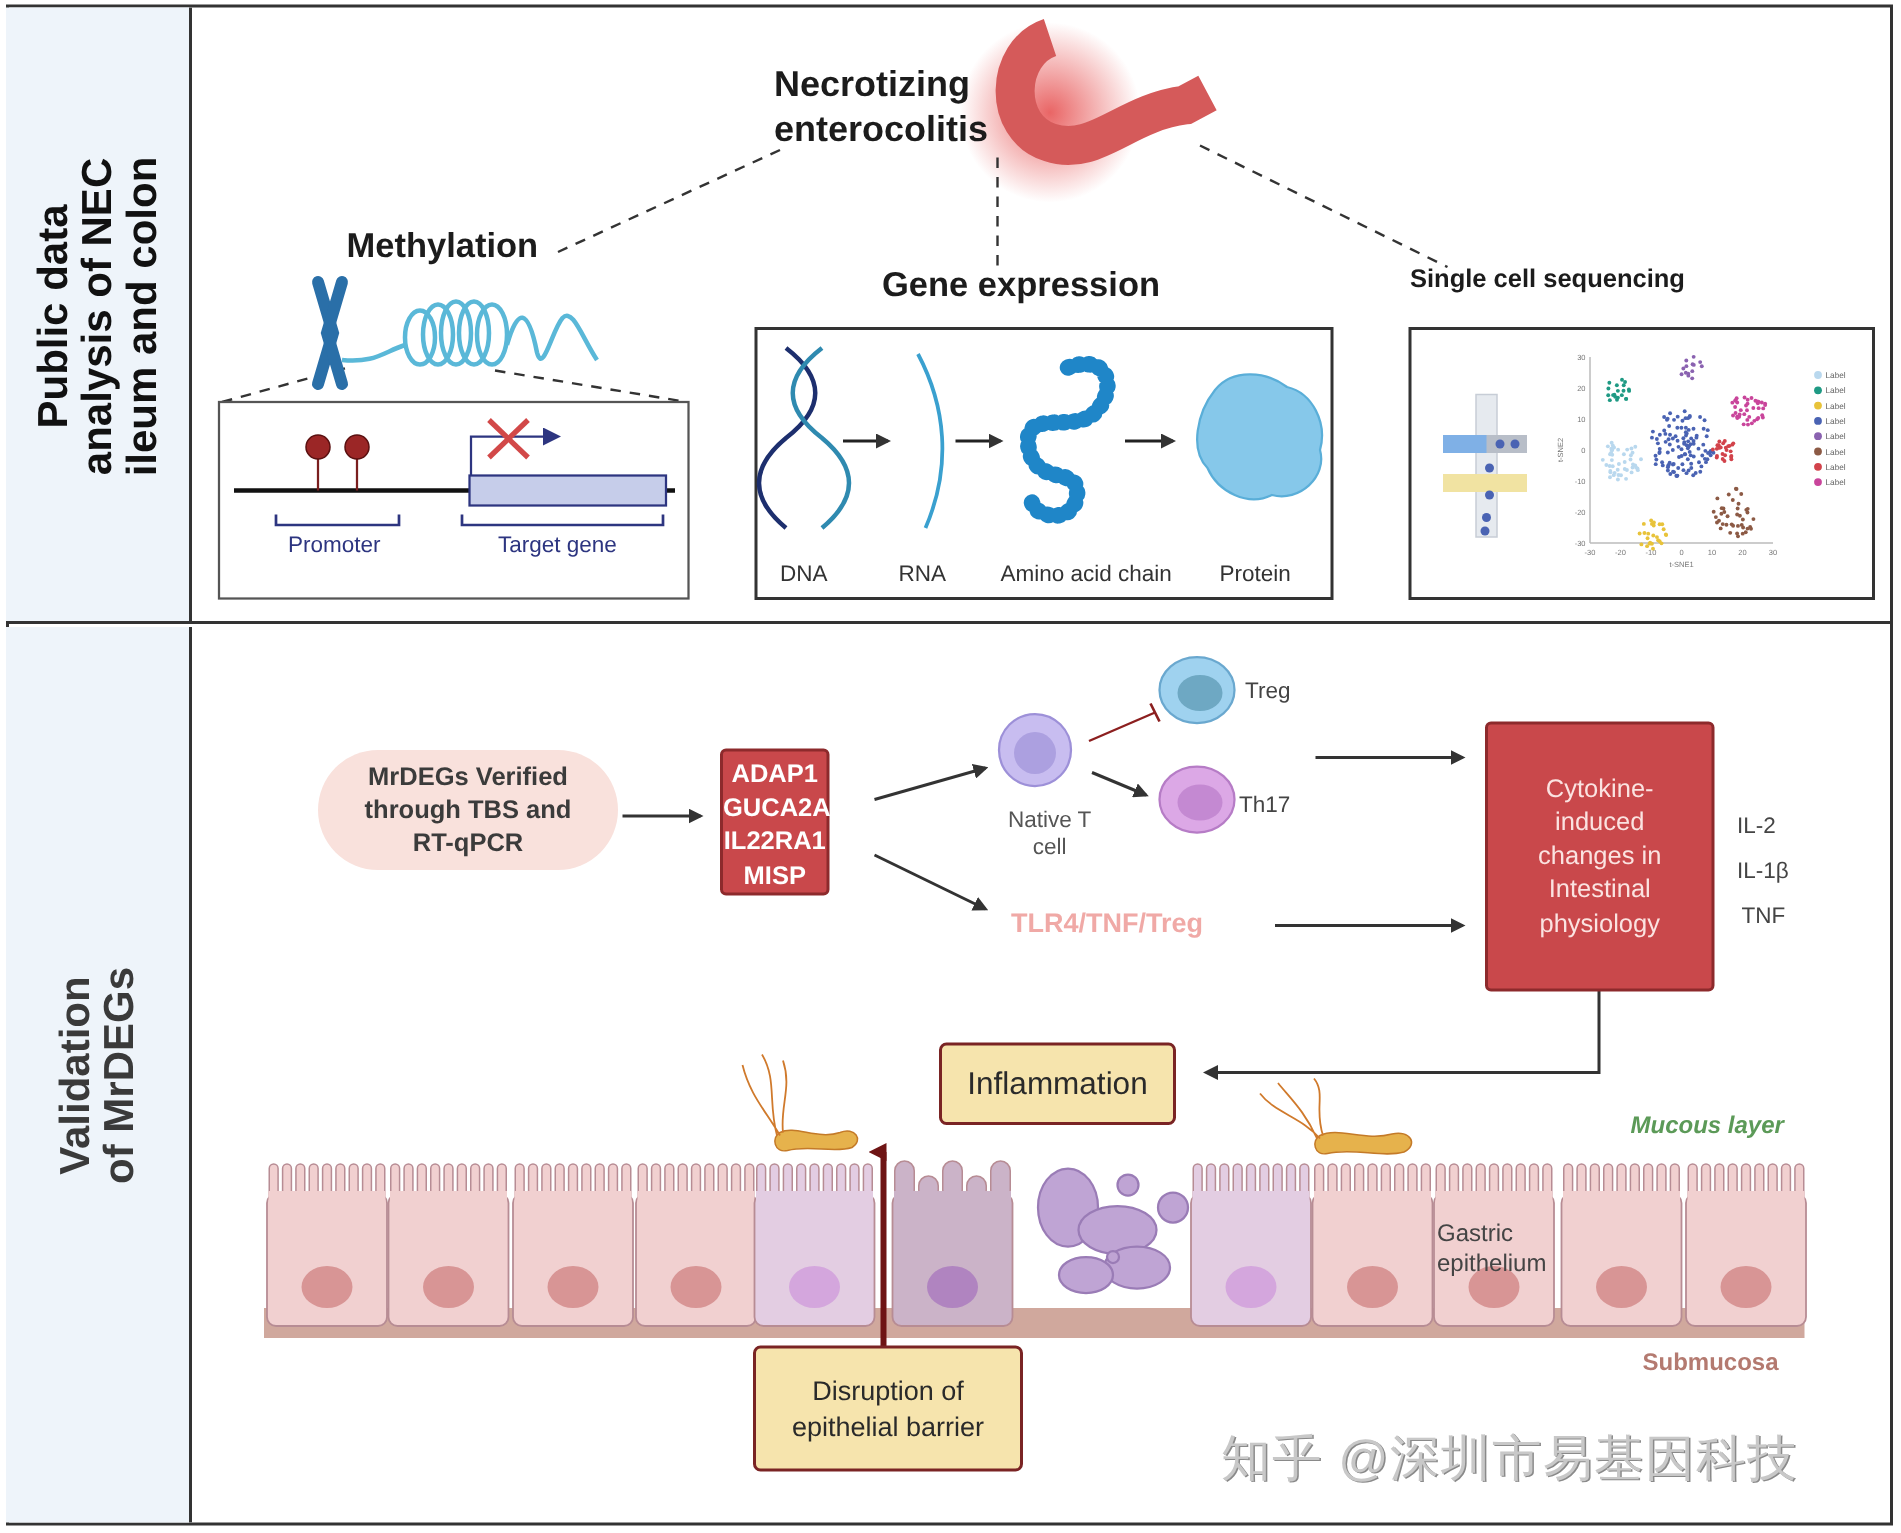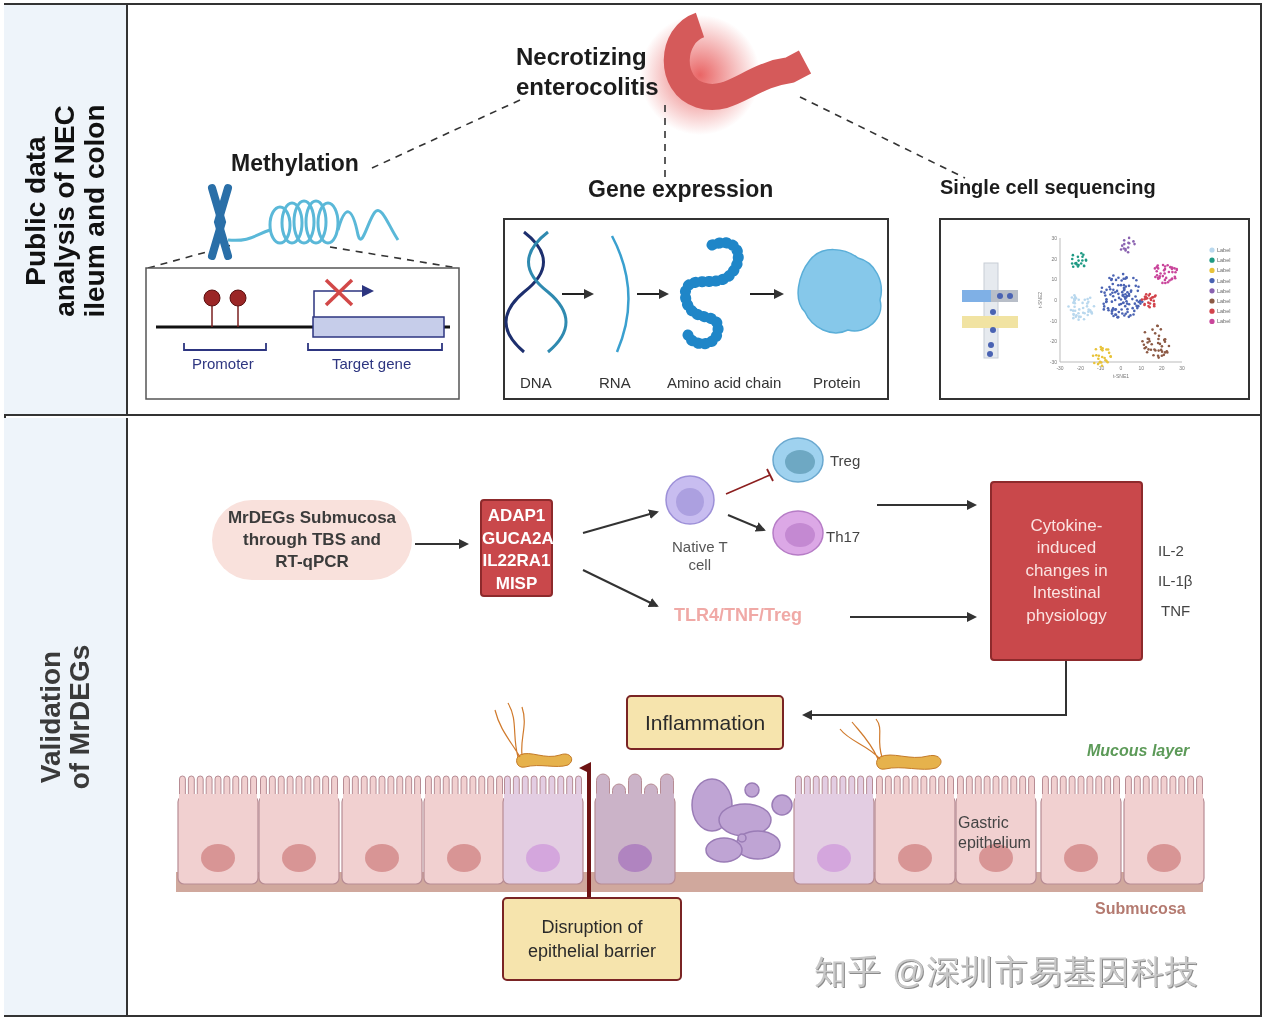--- a/index.html
+++ b/index.html
@@ -15,21 +15,21 @@
   .side-label { position: absolute; left: 50%; top: 50%; transform: translate(-50%,-50%) rotate(-90deg);
                 white-space: pre; text-align: center; font-weight: bold; line-height: 1.05; }
   .side.top .side-label { font-size: 28px; color: #111; }
   .side.bottom .side-label { font-size: 28px; color: #3a3a3a; }
 
   .abs { position: absolute; }
   .title-text { font-weight: bold; color: #1c1c1c; }
   .nec-title { left: 516px; top: 42px; font-size: 24px; line-height: 30px; }
   .methyl-title { left: 231px; top: 150px; font-size: 23px; }
   .gene-title { left: 588px; top: 176px; font-size: 23px; }
-  .sc-title { left: 940px; top: 176px; font-size: 20px; }
+  .sc-title { left: 940px; top: 176px; font-size: 17px; }
   .small-label { position: absolute; font-size: 15px; color: #333; white-space: nowrap; }
   .blue-label { color: #2d3580; font-size: 15px; }
 
   .pill { position: absolute; left: 212px; top: 500px; width: 200px; height: 80px; border-radius: 40px;
           background: #f9e1dc; display: flex; align-items: center; justify-content: center; text-align: center;
           font-weight: bold; font-size: 17px; line-height: 22px; color: #3b3b3b; white-space: pre; }
   .gene-box { position: absolute; left: 480px; top: 499px; width: 73px; height: 98px; background: #c9484b;
               border: 2px solid #8d2a2c; border-radius: 4px; box-sizing: border-box; color: #fff;
               font-weight: bold; font-size: 17px; line-height: 22.5px; text-align: center; padding-top: 4px; }
   .cyto-box { position: absolute; left: 990px; top: 481px; width: 153px; height: 180px; background: #c9484b;
@@ -724,21 +724,21 @@
 <div class="abs title-text sc-title">Single cell sequencing</div>
 
 <div class="small-label blue-label" style="left:192px;top:355px">Promoter</div>
 <div class="small-label blue-label" style="left:332px;top:355px">Target gene</div>
 
 <div class="small-label" style="left:520px;top:374px">DNA</div>
 <div class="small-label" style="left:599px;top:374px">RNA</div>
 <div class="small-label" style="left:667px;top:374px">Amino acid chain</div>
 <div class="small-label" style="left:813px;top:374px">Protein</div>
 
-<div class="pill">MrDEGs Submucosa
+<div class="pill">MrDEGs Verified
 through TBS and
 RT-qPCR</div>
 <div class="gene-box">
   <div>ADAP1</div>
   <div>GUCA2A</div>
   <div>IL22RA1</div>
   <div>MISP</div>
 </div>
 <div class="small-label" style="left:672px;top:538px;text-align:center;white-space:pre;color:#555;line-height:18px">Native T
 cell</div>

